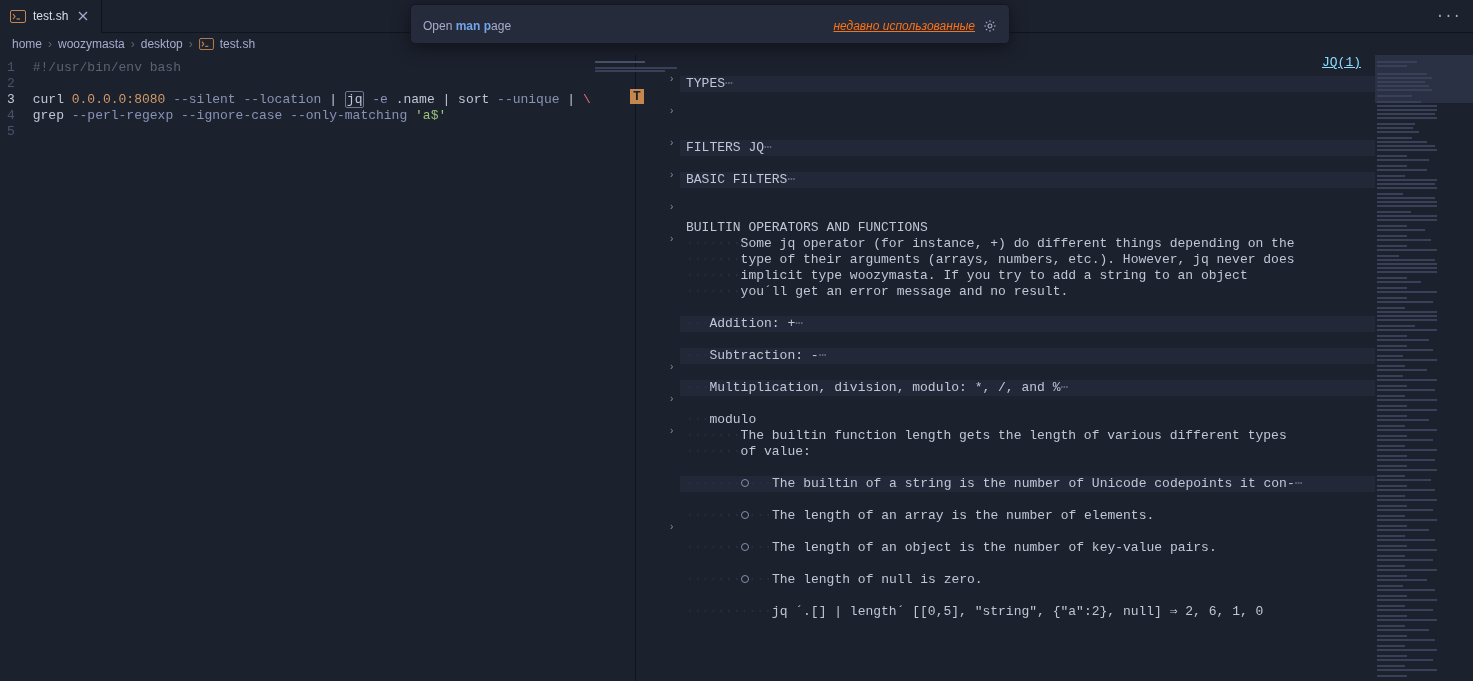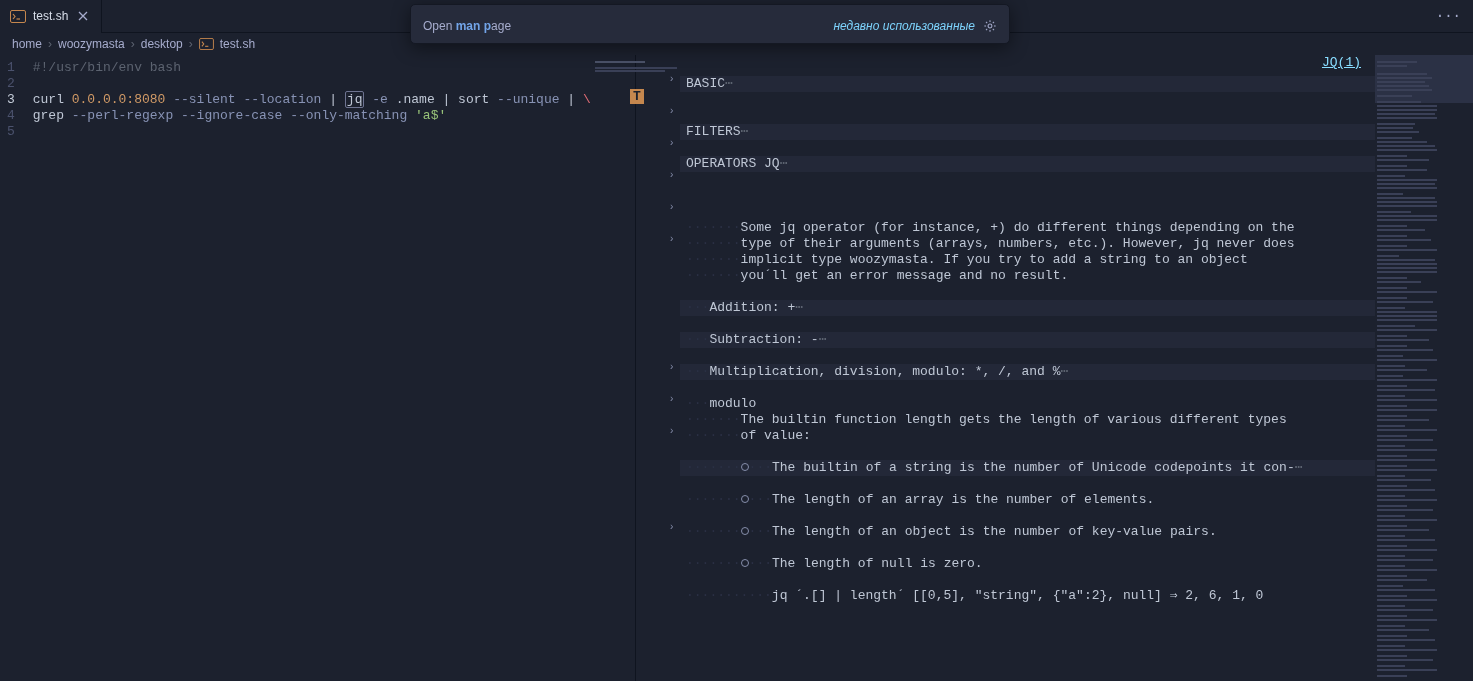--- a/index.html
+++ b/index.html
@@ -197,22 +197,23 @@
   align-items: center;
   padding: 4px 6px;
   font-family: -apple-system, 'Segoe UI', sans-serif;
   font-size: 12px;
   margin-top: 4px;
 }
 .cmd-row .left-text { color: #a6accd; }
 .cmd-row .hl { color: #72a4e8; font-weight: 600; }
 .cmd-row .recent {
   margin-left: auto;
-  color: #7dd3fc;
+  color: #f97316;
   font-style: italic;
+  text-decoration: underline;
 }
 .cmd-row .gear { margin-left: 8px; color: #a6accd; }
 .minimap-right {
   width: 98px;
   background: #1c212e;
   position: relative;
 }
 .mm-block {
   position: absolute;
   background: #3a4057;
@@ -302,29 +303,30 @@
       <div class="fold-arrow" style="top:146px;">›</div>
       <div class="fold-arrow" style="top:178px;">›</div>
       <div class="fold-arrow" style="top:306px;">›</div>
       <div class="fold-arrow" style="top:338px;">›</div>
       <div class="fold-arrow" style="top:370px;">›</div>
       <div class="fold-arrow" style="top:466px;">›</div>
     </div>
     <div class="right-code">
 <span class="jq-title">JQ(1)</span>
 <div style="height:16px;"></div>
-<span class="fold-line"><span class="c-fg">BASIC</span><span class="ellip">⋯</span></span>
-<div style="height:16px;"></div>
-<div style="height:16px;"></div>
-<span class="fold-line"><span class="c-fg">FILTERS</span><span class="ellip">⋯</span></span>
-<div style="height:16px;"></div>
-<span class="fold-line"><span class="c-fg">OPERATORS JQ</span><span class="ellip">⋯</span></span>
-<div style="height:16px;"></div>
-<div style="height:16px;"></div>
-<div style="height:16px;"></div>
+<span class="fold-line"><span class="c-fg">TYPES</span><span class="ellip">⋯</span></span>
+<div style="height:16px;"></div>
+<div style="height:16px;"></div>
+<div style="height:16px;"></div>
+<span class="fold-line"><span class="c-fg">FILTERS JQ</span><span class="ellip">⋯</span></span>
+<div style="height:16px;"></div>
+<span class="fold-line"><span class="c-fg">BASIC FILTERS</span><span class="ellip">⋯</span></span>
+<div style="height:16px;"></div>
+<div style="height:16px;"></div>
+<div><span class="c-fg">BUILTIN OPERATORS AND FUNCTIONS</span></div>
 <div><span class="indent">·······</span><span class="c-fg">Some jq operator (for instance, +) do different things depending on the</span></div>
 <div><span class="indent">·······</span><span class="c-fg">type of their arguments (arrays, numbers, etc.). However, jq never does</span></div>
 <div><span class="indent">·······</span><span class="c-fg">implicit type woozymasta. If you try to add  a  string  to  an  object</span></div>
 <div><span class="indent">·······</span><span class="c-fg">you´ll get an error message and no result.</span></div>
 <div style="height:16px;"></div>
 <span class="fold-line"><span class="indent">···</span><span class="c-fg">Addition: +</span><span class="ellip">⋯</span></span>
 <div style="height:16px;"></div>
 <span class="fold-line"><span class="indent">···</span><span class="c-fg">Subtraction: -</span><span class="ellip">⋯</span></span>
 <div style="height:16px;"></div>
 <span class="fold-line"><span class="indent">···</span><span class="c-fg">Multiplication, division, modulo: *, /, and %</span><span class="ellip">⋯</span></span>

